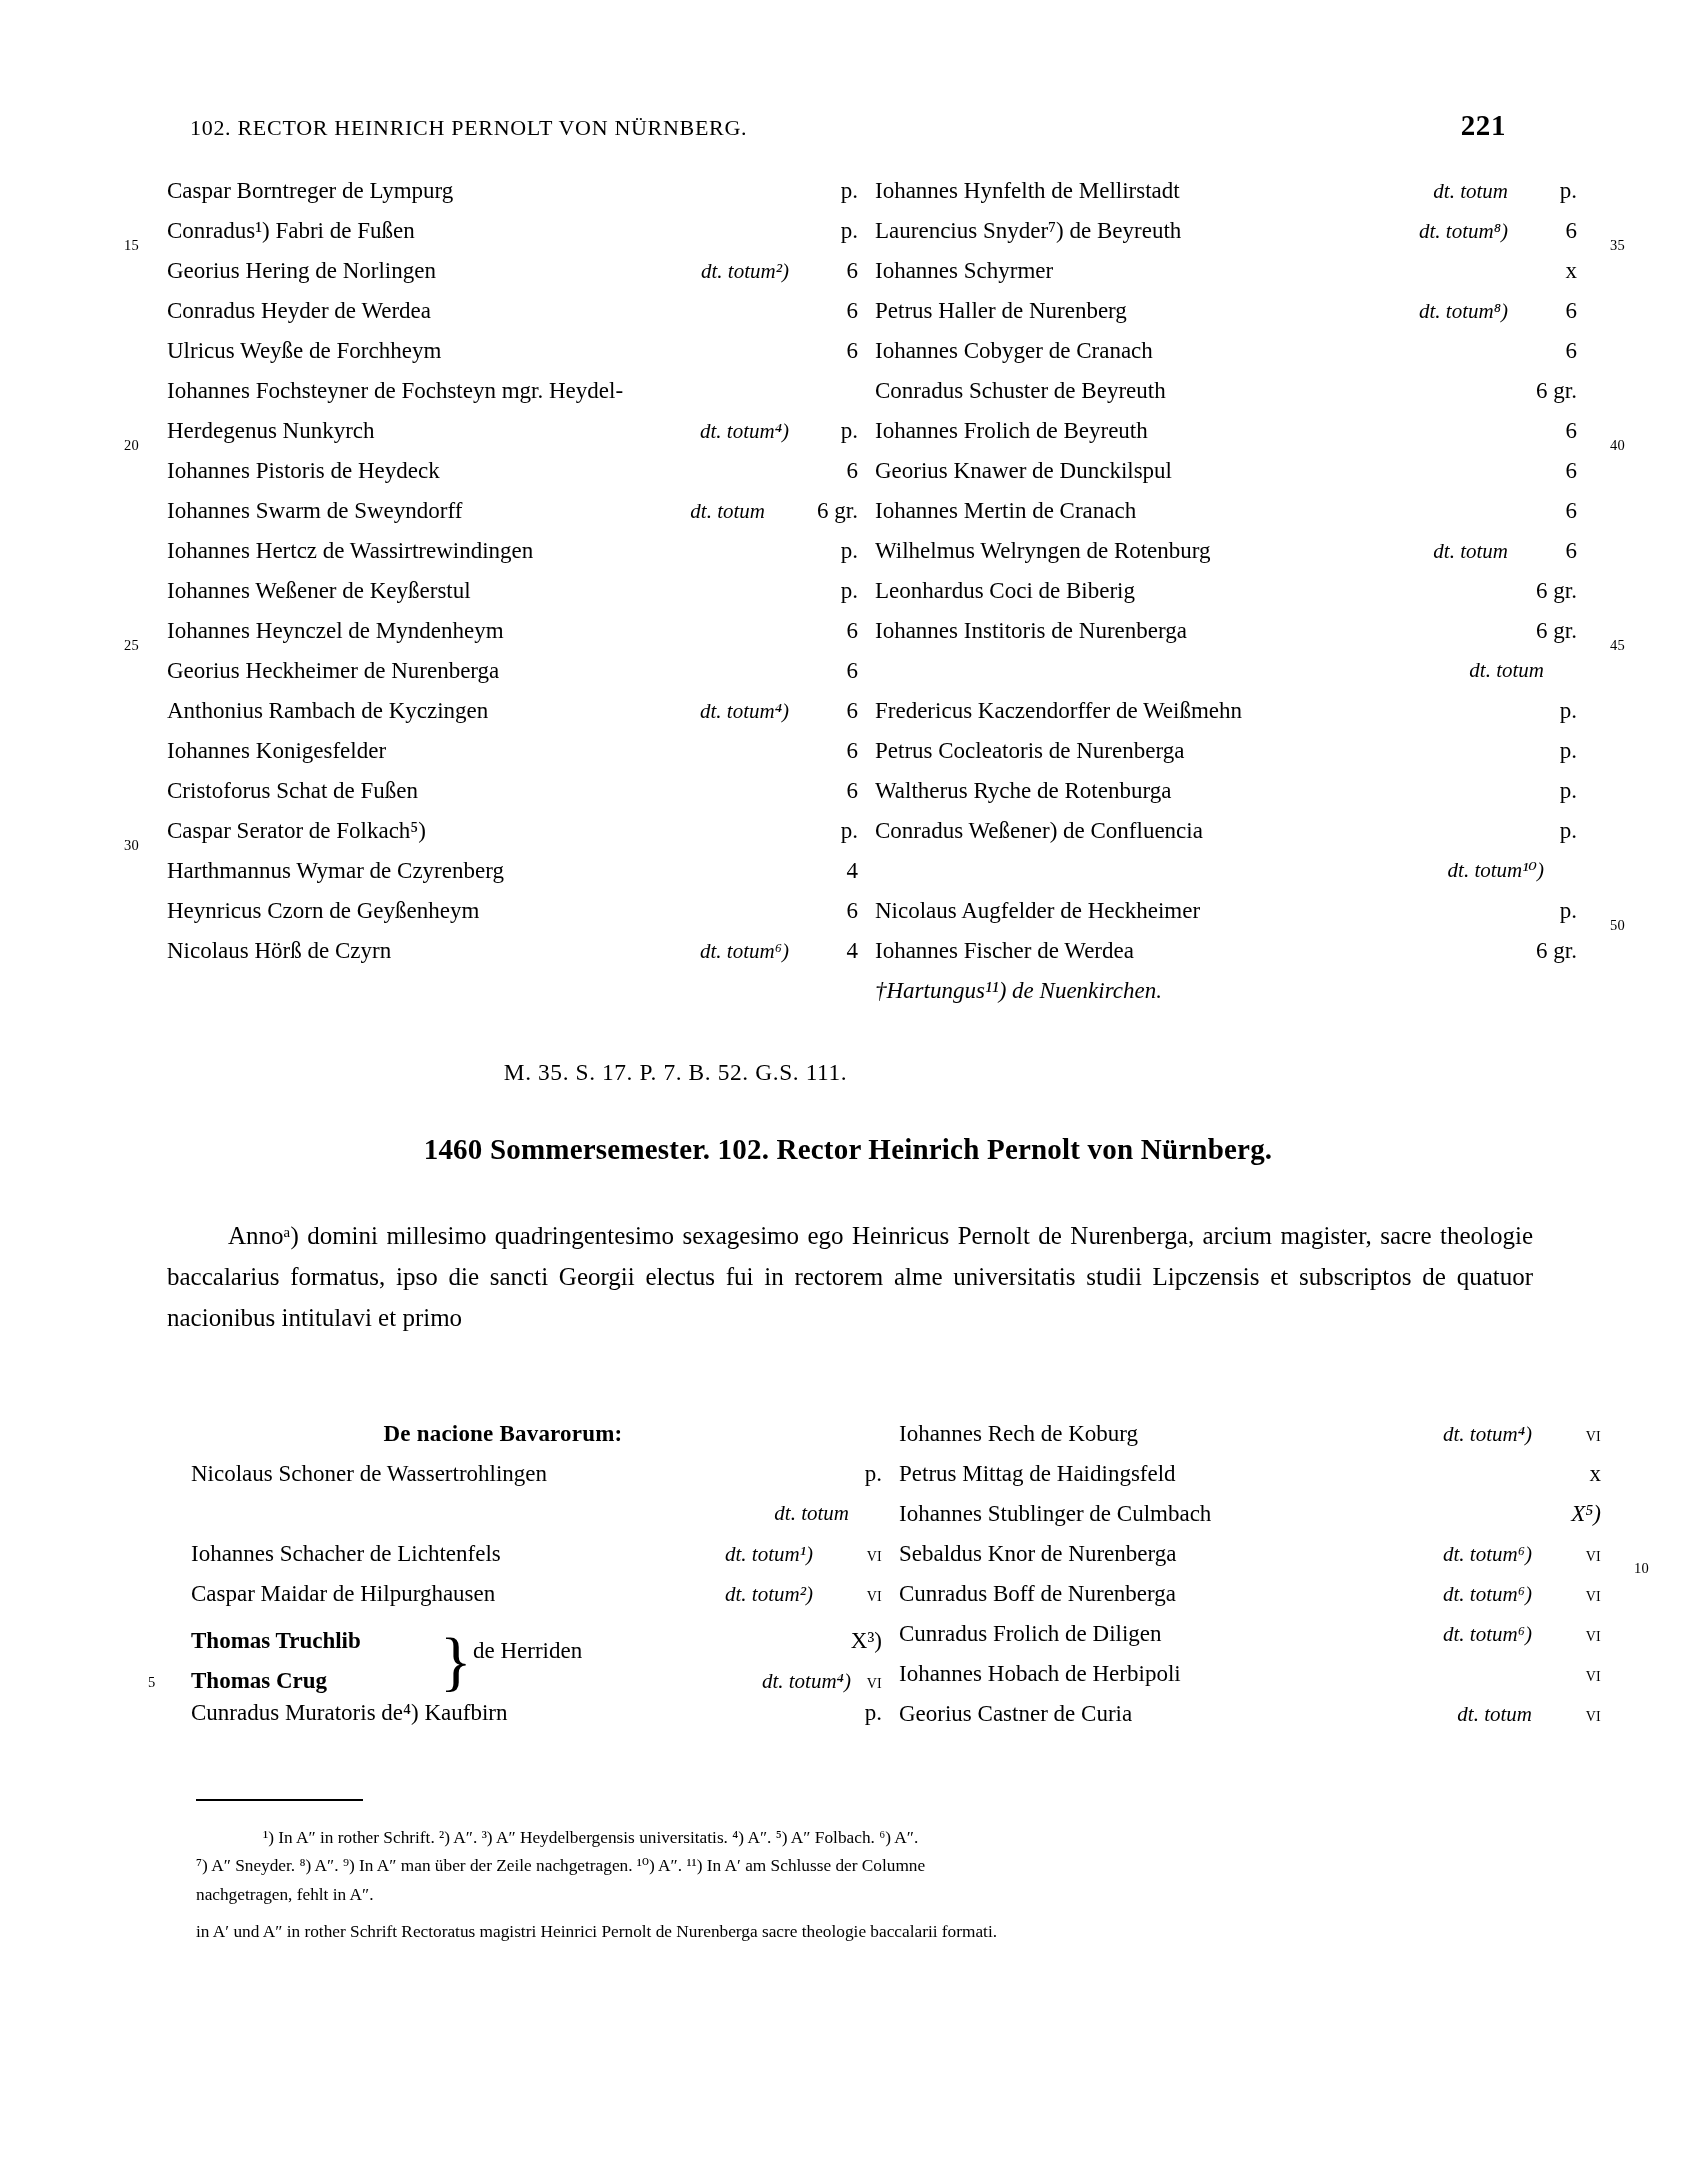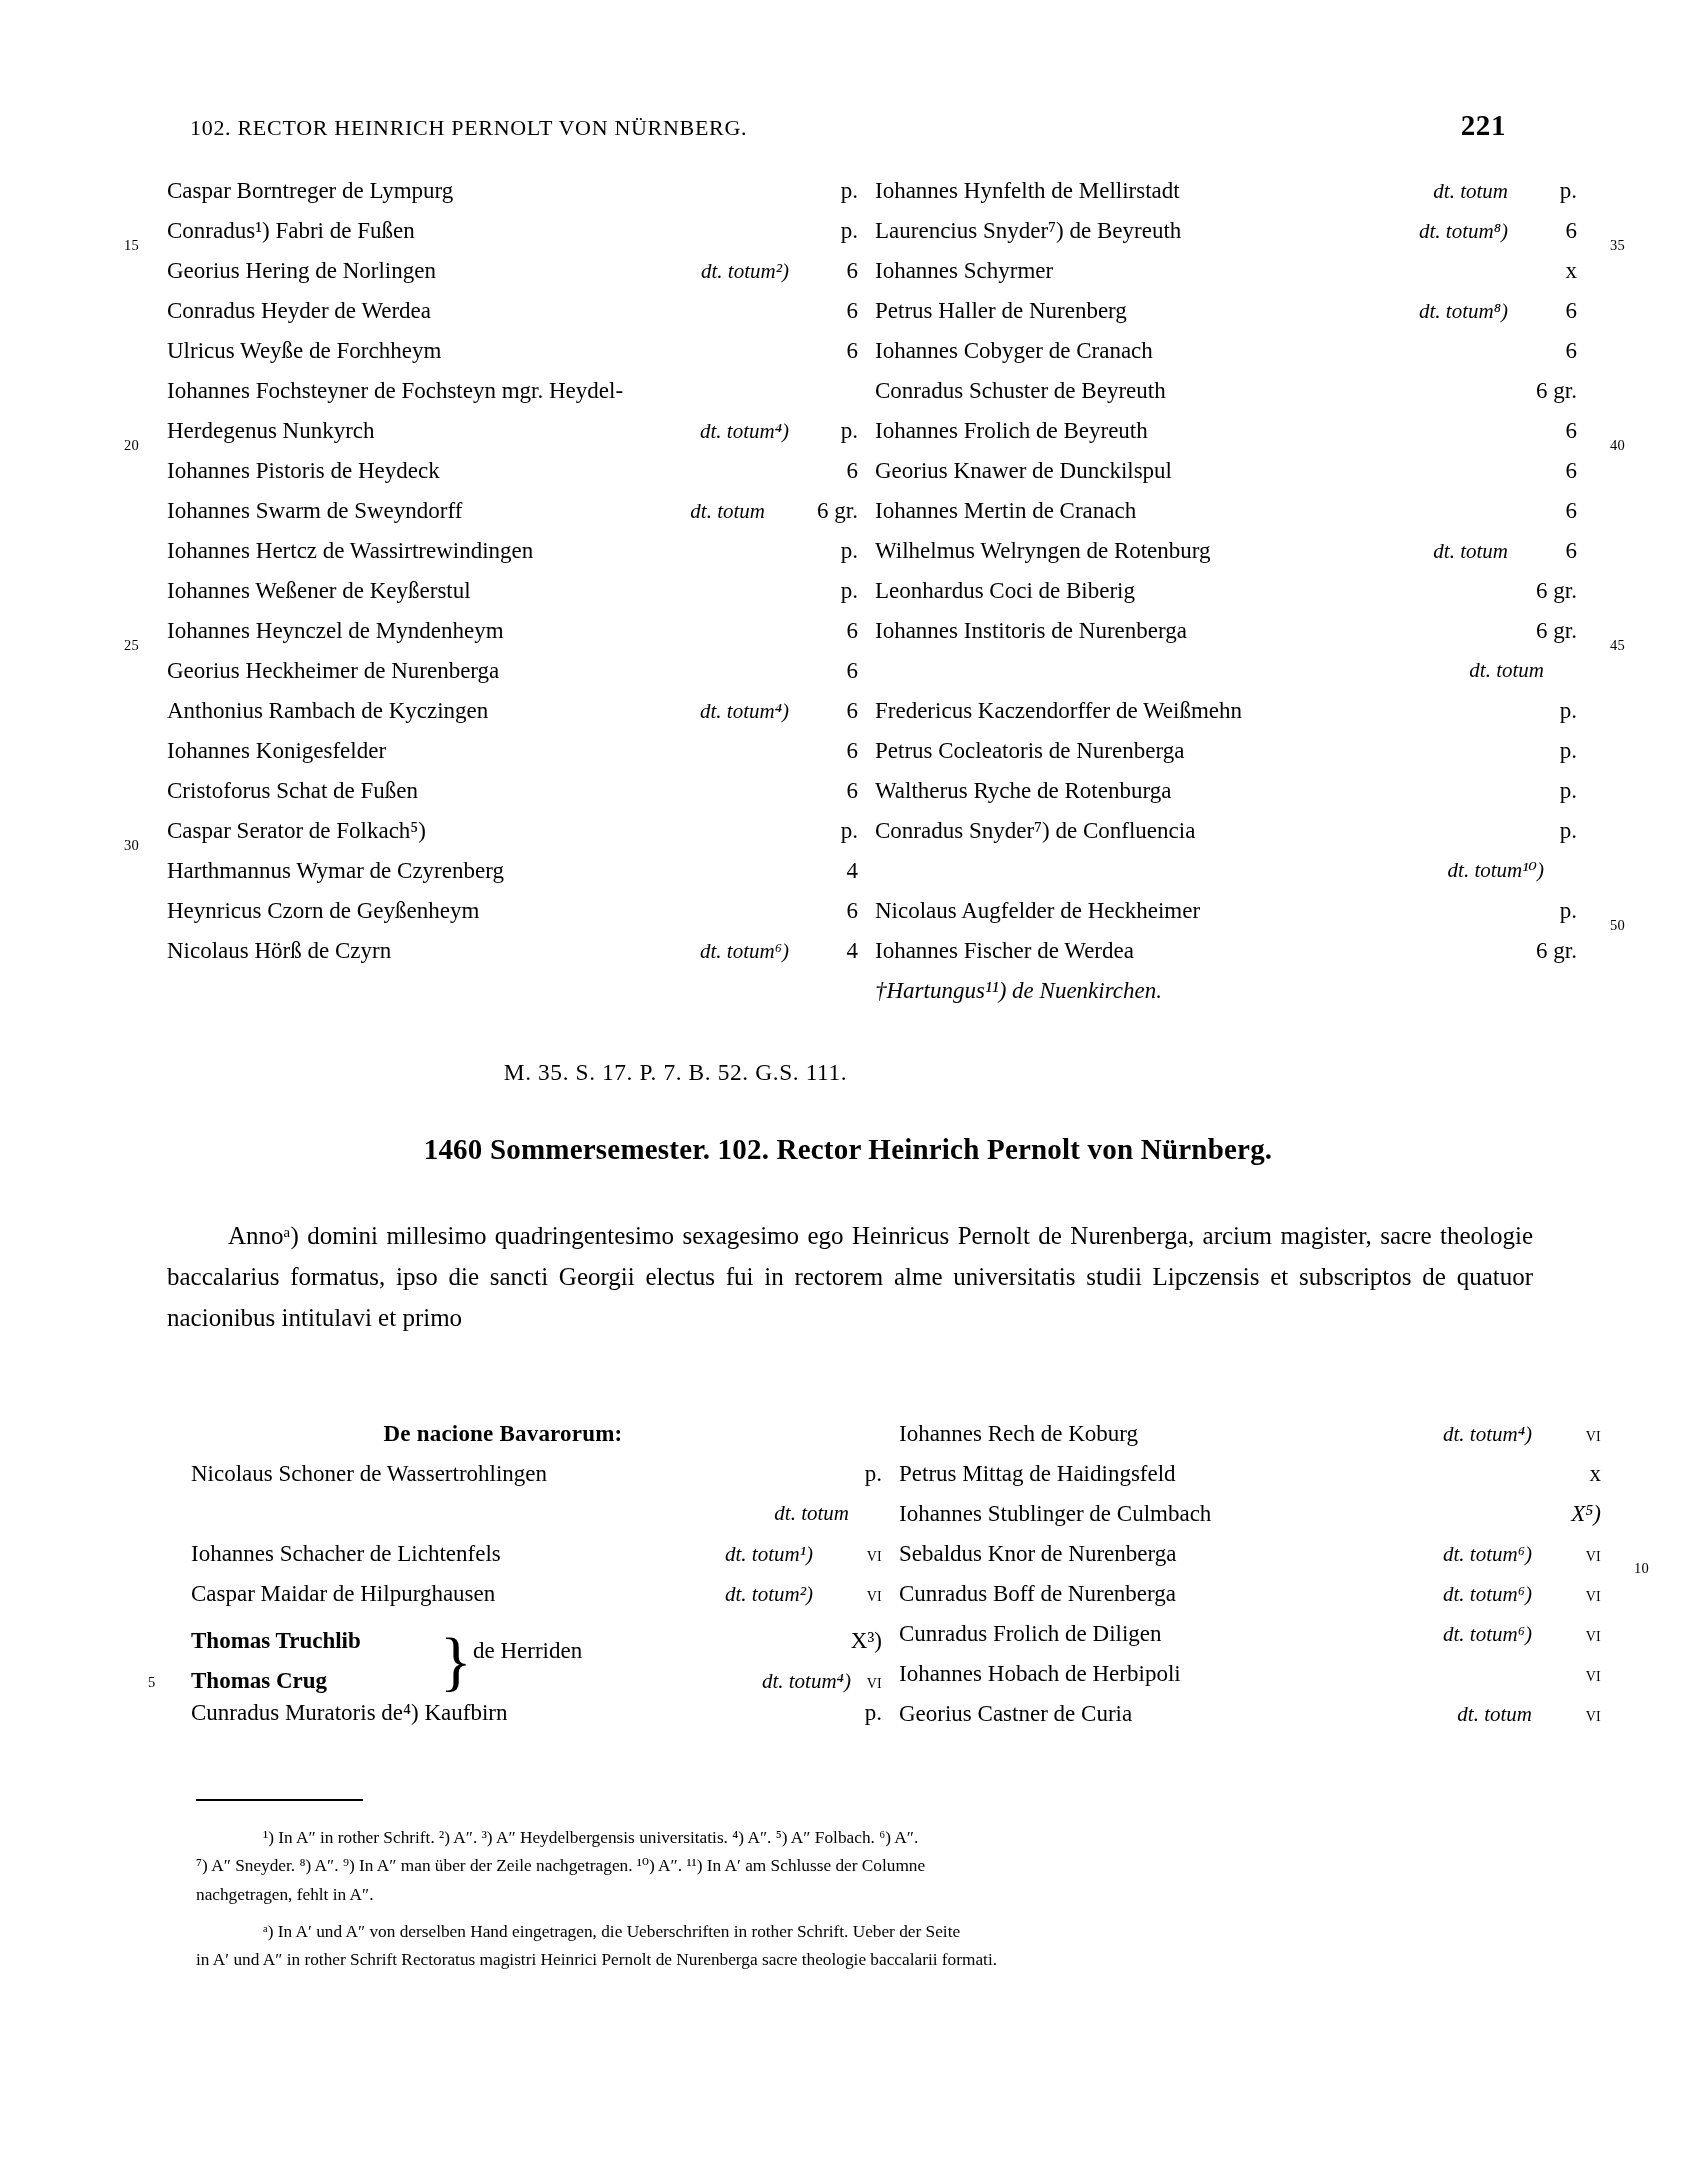--- a/index.html
+++ b/index.html
@@ -511,21 +511,21 @@
         <span class="amt">p.</span>
       </div>
 
       <div class="row">
         <span class="nm">Waltherus Ryche de Rotenburga</span>
         <span class="mid"></span>
         <span class="amt">p.</span>
       </div>
 
       <div class="row">
-        <span class="nm">Conradus Snyder⁷) de Confluencia</span>
+        <span class="nm">Conradus Weßener) de Confluencia</span>
         <span class="mid"></span>
         <span class="amt">p.</span>
       </div>
 
       <div class="noteline">dt. totum¹⁰)</div>
 
       <div class="row">
         <span class="nm">Nicolaus Augfelder de Heckheimer</span>
         <span class="mid"></span>
         <span class="amt">p.</span>
@@ -670,19 +670,18 @@
 
   <div class="fn-rule"></div>
 
   <div class="fnblock b1">
     <div class="fn-indent">¹) In A″ in rother Schrift.   ²) A″.   ³) A″ Heydelbergensis universitatis.   ⁴) A″.   ⁵) A″ Folbach.   ⁶) A″.</div>
     <div>⁷) A″ Sneyder.   ⁸) A″.   ⁹) In A″ man über der Zeile nachgetragen.   ¹⁰) A″.   ¹¹) In A′ am Schlusse der Columne</div>
     <div>nachgetragen, fehlt in A″.</div>
   </div>
 
   <div class="fnblock b2">
-    <div class="fn-indent">ᵃ) In A′ und A″ von derselben Hand eingetragen, die Ueberschriften in rother Schrift.   Ueber der Seite</div>
     <div>in A′ und A″ in rother Schrift Rectoratus magistri Heinrici Pernolt de Nurenberga sacre theologie baccalarii formati.</div>
   </div>
 
 
 </div>
 
 
 </body></html>

